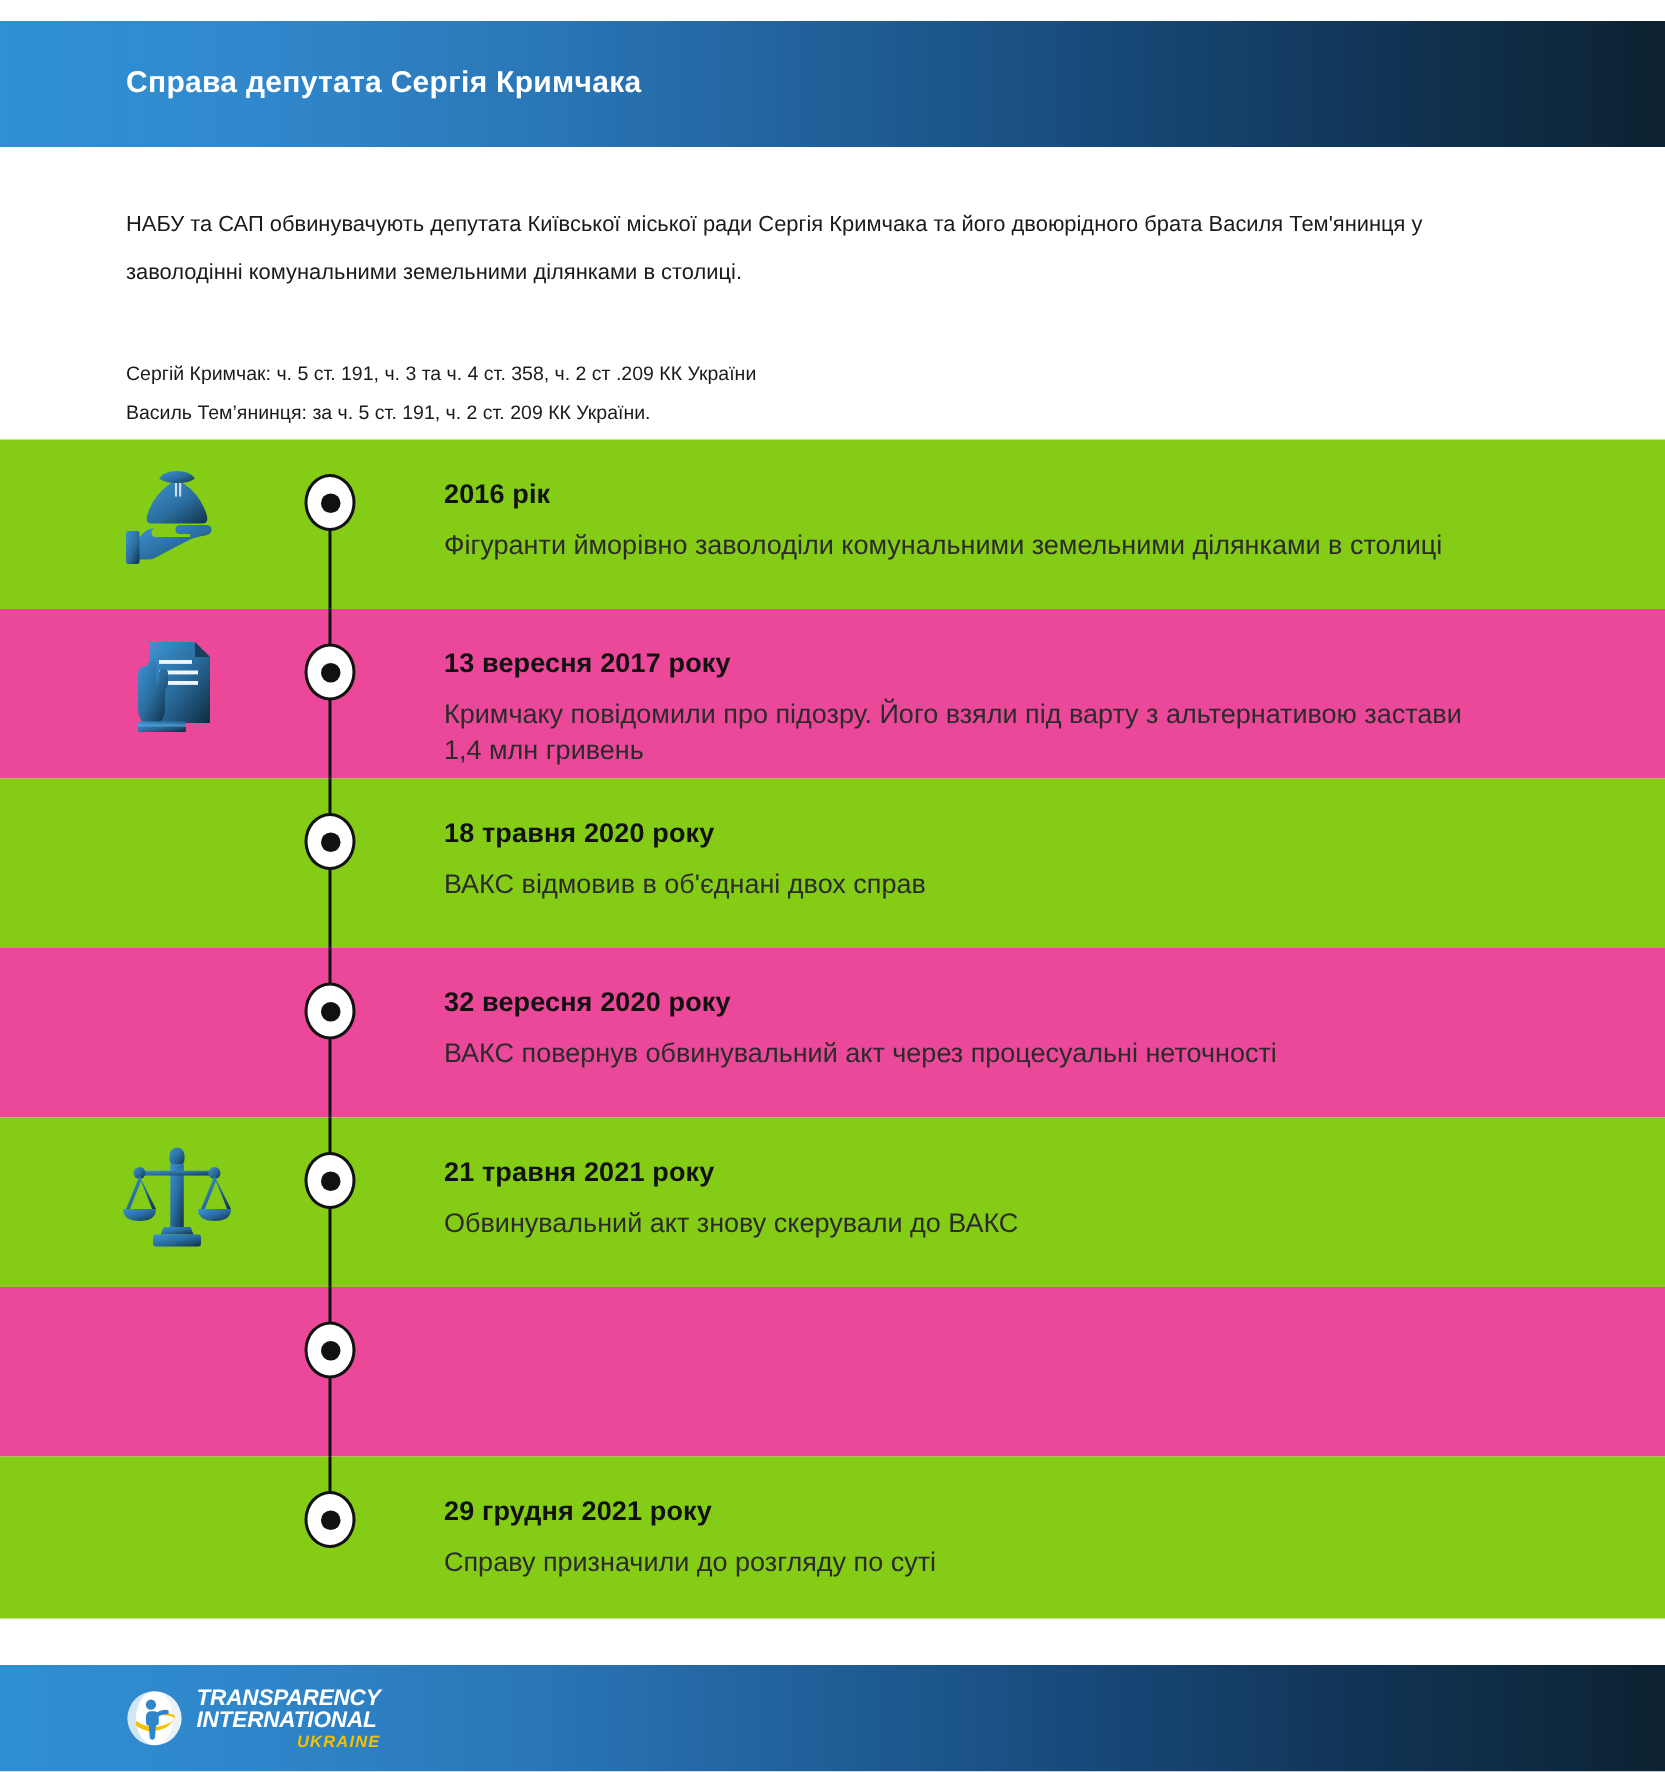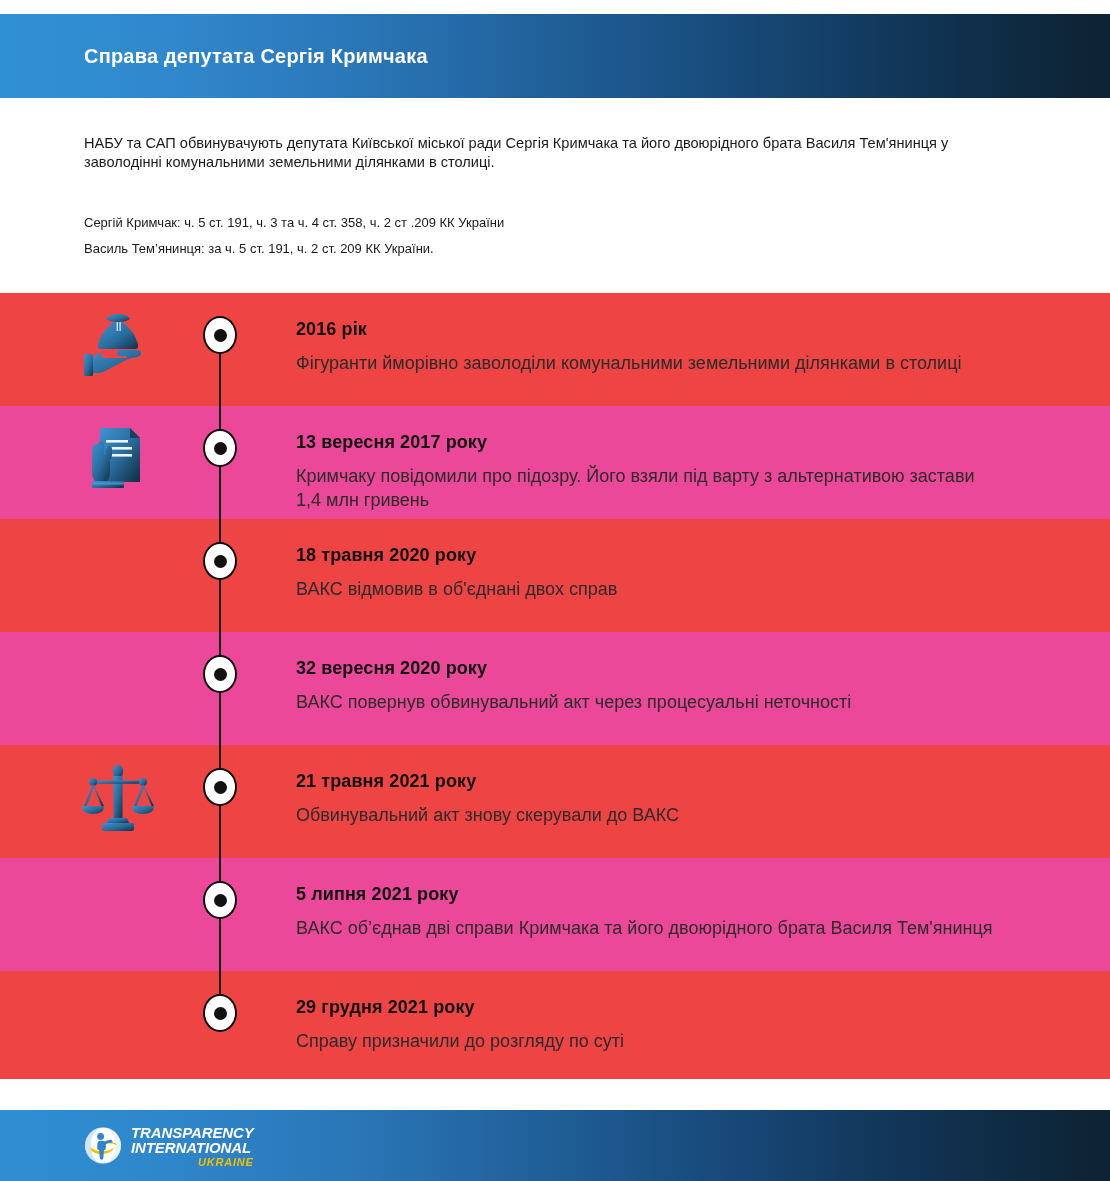--- a/index.html
+++ b/index.html
@@ -42,21 +42,21 @@
     width: 1110px; height: 195px;
     background: #ffffff;
   }
   .intro-inner {
     position: absolute;
     left: 84px; top: 36px;
     width: 900px;
   }
   .intro-para {
     font-size: 14.6px;
-    line-height: 19px;
+    line-height: 32px;
     color: #1a1a1a;
     margin: 0;
   }
   .intro-articles {
     margin-top: 38px;
   }
   .intro-article-line {
     font-size: 13px;
     line-height: 26px;
     color: #1a1a1a;
@@ -68,21 +68,21 @@
     left: 0; top: 293px;
     width: 1110px;
     height: 817px;
   }
   .row {
     position: relative;
     width: 1110px;
     height: 113px;
     background: #ec4899;
   }
-  .row.alt { background: #ef4444; }
+  .row.alt { background: #84cc16; }
   .row.last { height: 108px; }
 
   
   .tl-line {
     position: absolute;
     left: 220px;
     top: 0;
     width: 2px;
     height: 113px;
     background: #111111;
@@ -323,24 +323,20 @@
     </div>
     <div class="tl-text">
       <div class="tl-date">21 травня 2021 року</div>
       <div class="tl-desc">Обвинувальний акт знову скерували до ВАКС</div>
     </div>
   </div>
 
   <div class="row">
     <div class="tl-line"></div>
     <div class="tl-dot"></div>
-    <div class="tl-text">
-      <div class="tl-date">5 липня 2021 року</div>
-      <div class="tl-desc">ВАКС об’єднав дві справи Кримчака та його двоюрідного брата Василя Тем'янинця</div>
-    </div>
   </div>
 
   <div class="row alt last">
     <div class="tl-line"></div>
     <div class="tl-dot"></div>
     <div class="tl-text">
       <div class="tl-date">29 грудня 2021 року</div>
       <div class="tl-desc">Справу призначили до розгляду по суті</div>
     </div>
   </div>

